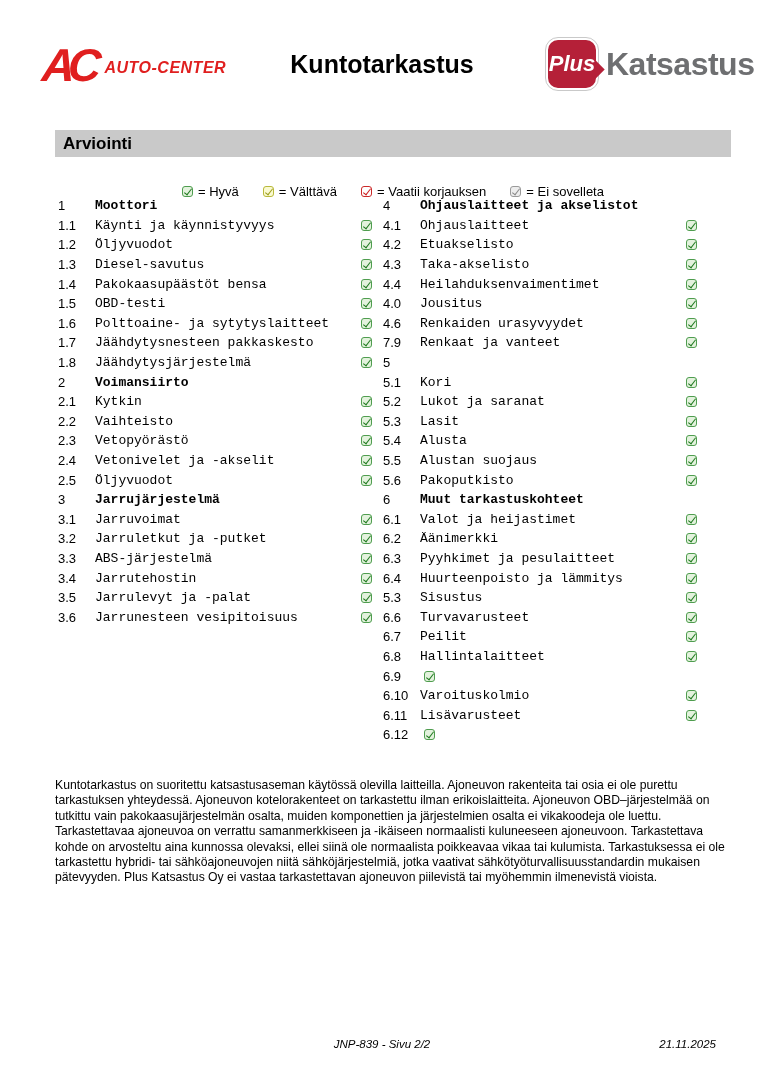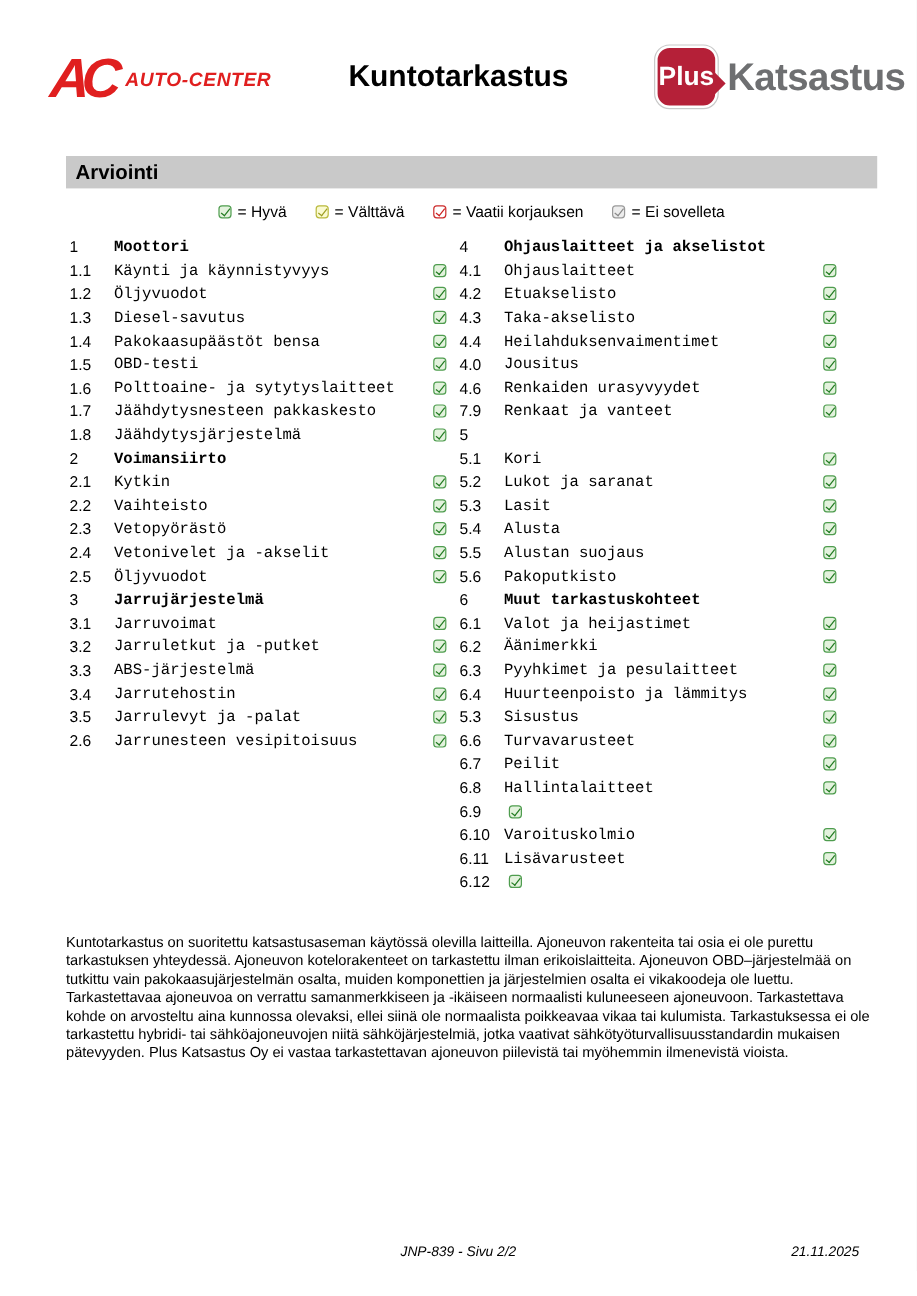--- a/index.html
+++ b/index.html
@@ -18,31 +18,31 @@
   .logo-plus { position:absolute; left:546px; top:38px; display:flex; align-items:center; }
   .plus-badge {
     position:relative; width:52px; height:52px; background:#b52038; border-radius:12px;
     border:2px solid #ffffff; outline:1.5px solid #c9c9c9;
     display:flex; align-items:center; justify-content:center;
   }
   .plus-badge::after {
     content:""; position:absolute; right:-6px; top:23px; width:13px; height:13px;
     background:#b52038; transform:rotate(45deg);
   }
-  .plus-badge .plus-word { color:#fff; font-size:22px; font-weight:bold; position:relative; z-index:2; }
+  .plus-badge .plus-word { color:#fff; font-size:22px; font-weight:bold; font-style:italic; position:relative; z-index:2; }
   .plus-name { font-size:32px; font-weight:bold; color:#6e6f71; margin-left:8px; letter-spacing:-0.5px; }
 
   
   .section-bar {
     position:absolute; left:55px; top:130px; width:676px; height:27px;
     background:#c9c9c9; font-size:17px; font-weight:bold; line-height:27px; padding-left:8px;
   }
 
   
-  .legend { position:absolute; left:55px; top:169px; width:676px; display:flex; justify-content:center; gap:24px; align-items:center; }
+  .legend { position:absolute; left:55px; top:184px; width:676px; display:flex; justify-content:center; gap:24px; align-items:center; }
   .legend-item { display:flex; align-items:center; gap:5px; font-size:13px; }
 
   
   .checkbox { display:inline-block; width:11px; height:11px; border:1.5px solid #4f9d4f; border-radius:3px; position:relative; background:#e3f2dd; flex:none; }
   .tick { position:absolute; left:3px; top:0px; width:4px; height:8px; border-right:1.8px solid #217a21; border-bottom:1.8px solid #217a21; transform:rotate(38deg); }
 
   
   .col { position:absolute; top:196px; width:314px; }
   .col-left { left:58px; }
   .col-right { left:383px; }
@@ -280,21 +280,21 @@
       <div class="row">
         <span class="num">3.5</span>
         <span class="label">Jarrulevyt ja -palat</span>
         <span class="check-slot">
           <span class="checkbox" style="background: rgb(227, 242, 221); border-color: rgb(79, 157, 79);">
             <span class="tick" style="border-color: rgb(33, 122, 33);"></span>
           </span>
         </span>
       </div>
       <div class="row">
-        <span class="num">2.6</span>
+        <span class="num">3.6</span>
         <span class="label">Jarrunesteen vesipitoisuus</span>
         <span class="check-slot">
           <span class="checkbox" style="background: rgb(227, 242, 221); border-color: rgb(79, 157, 79);">
             <span class="tick" style="border-color: rgb(33, 122, 33);"></span>
           </span>
         </span>
       </div>
     </div>
   <div class="col col-right">
       <div class="row section">

